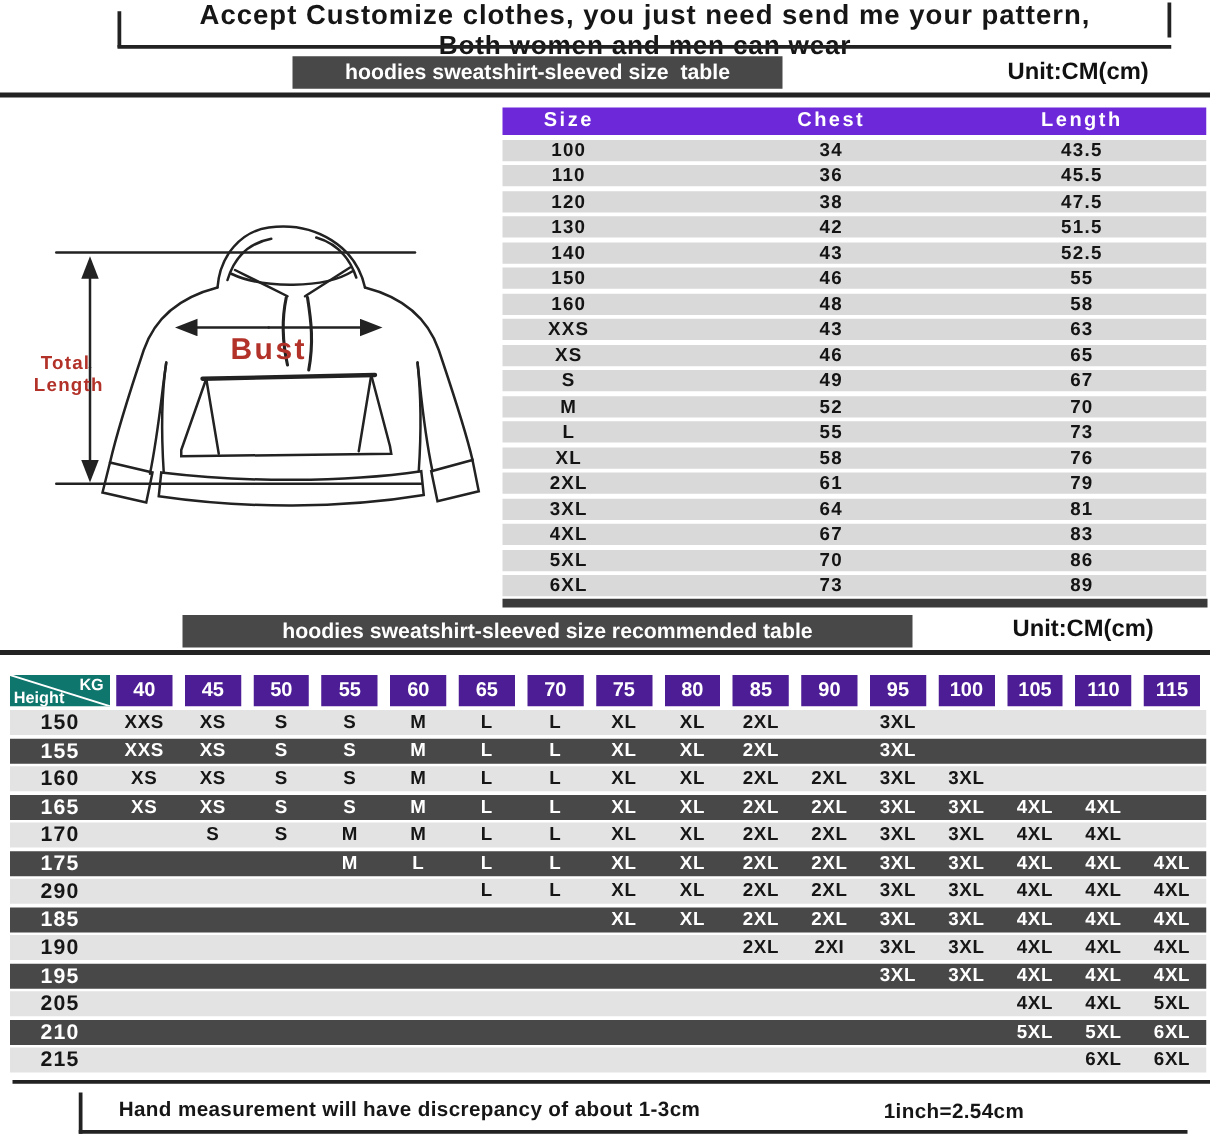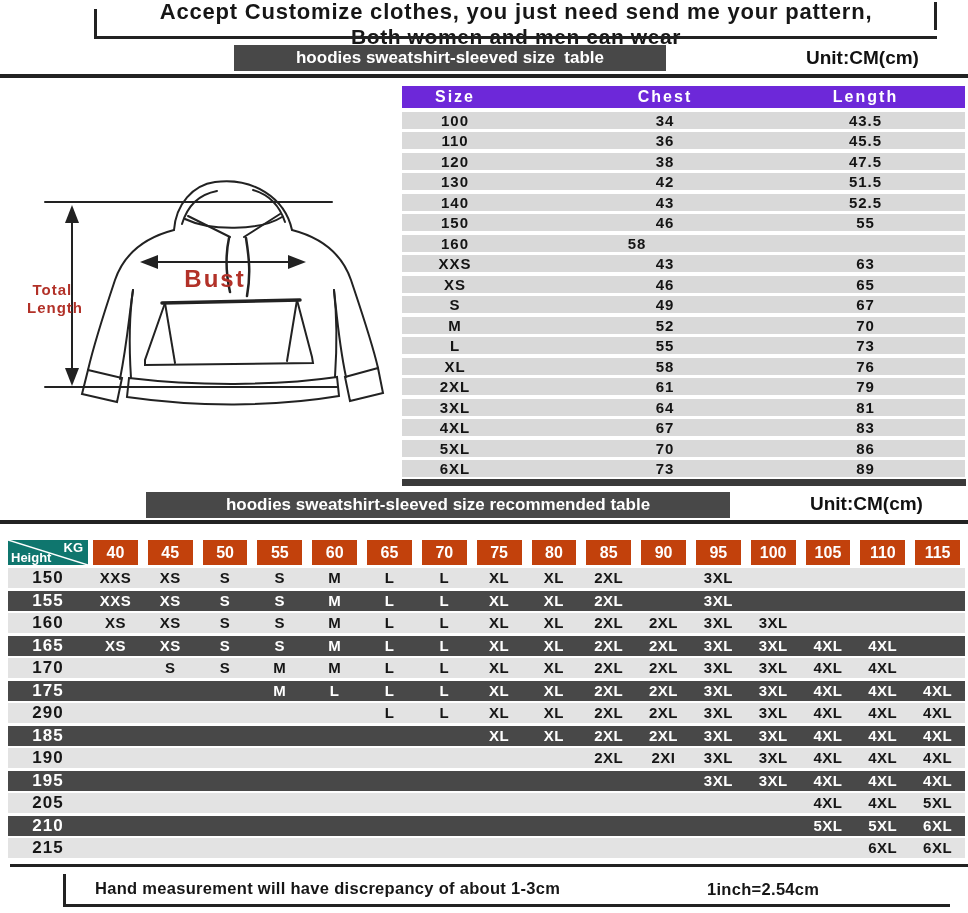--- a/index.html
+++ b/index.html
@@ -16,21 +16,21 @@
   #hdr{position:absolute;left:95px;top:0;width:842px;text-align:center;line-height:1.12;}
   #hdr .l1{font-size:22px;letter-spacing:0.8px;}
   #hdr .l2{font-size:21px;letter-spacing:0.6px;}
   #br-l{left:94px;top:9px;width:3px;height:29px;}
   #br-b{left:94px;top:36px;width:843px;height:3px;}
   #br-r{left:934px;top:2px;width:3px;height:28px;}
 
   
   .bar{position:absolute;background:#484848;color:#ffffff;text-align:center;
        font-size:17px;white-space:pre;}
-  #bar1{left:234px;top:45px;width:432px;height:26px;line-height:26px;}
+  #bar1{left:234px;top:45px;width:392px;height:26px;line-height:26px;}
   #bar2{left:146px;top:492px;width:584px;height:26px;line-height:26px;}
   .unit{position:absolute;font-size:19px;color:#111111;}
   #unit1{left:806px;top:47px;}
   #unit2{left:810px;top:493px;}
   #div1{left:0;top:74px;width:968px;height:4px;}
   #div2{left:0;top:520px;width:968px;height:4px;}
   #st-bottom{left:402px;top:479px;width:564px;height:7px;background:#3a3a3a;}
 
   
   #st-header{position:absolute;left:402px;top:86px;width:563px;height:22px;
@@ -39,21 +39,21 @@
   #st-body{position:absolute;left:402px;top:108px;width:563px;}
   .st-row{display:grid;grid-template-columns:106px 314px 143px;height:17px;
     line-height:17px;background:#d9d9d9;margin-top:3.5px;font-size:15px;color:#141414;
     letter-spacing:1px;}
   .st-cell{text-align:center;}
   .st-cell.c2{padding-right:56px;}
 
   
   #rt-header{position:absolute;left:8px;top:540px;width:957px;height:25px;
     display:grid;grid-template-columns:80px repeat(16,1fr);}
-  .rt-hcell{background:#c2410c;color:#ffffff;margin:0 5px;text-align:center;
+  .rt-hcell{background:#4c1d95;color:#ffffff;margin:0 5px;text-align:center;
     line-height:25px;font-size:16px;}
   #rt-corner{background:#0f766e;position:relative;color:#ffffff;}
   #rt-corner .kg{position:absolute;top:0;right:5px;font-size:13px;}
   #rt-corner .hgt{position:absolute;bottom:0;left:3px;font-size:13px;}
   #rt-corner svg{position:absolute;left:0;top:0;width:100%;height:100%;}
   #rt-body{position:absolute;left:8px;top:568px;width:957px;}
   .rt-row{display:grid;grid-template-columns:80px repeat(16,1fr);height:20px;
     line-height:20px;margin-bottom:2.5px;}
   .rt-row.light{background:#e3e3e3;color:#161616;}
   .rt-row.dark{background:#484848;color:#ffffff;}
@@ -177,20 +177,21 @@
       <div class="st-cell c1">43</div>
       <div class="st-cell c2">52.5</div>
     </div>
     <div class="st-row">
       <div class="st-cell c0">150</div>
       <div class="st-cell c1">46</div>
       <div class="st-cell c2">55</div>
     </div>
     <div class="st-row">
       <div class="st-cell c0">160</div>
+      <div class="st-cell c1">48</div>
       <div class="st-cell c2">58</div>
     </div>
     <div class="st-row">
       <div class="st-cell c0">XXS</div>
       <div class="st-cell c1">43</div>
       <div class="st-cell c2">63</div>
     </div>
     <div class="st-row">
       <div class="st-cell c0">XS</div>
       <div class="st-cell c1">46</div>

